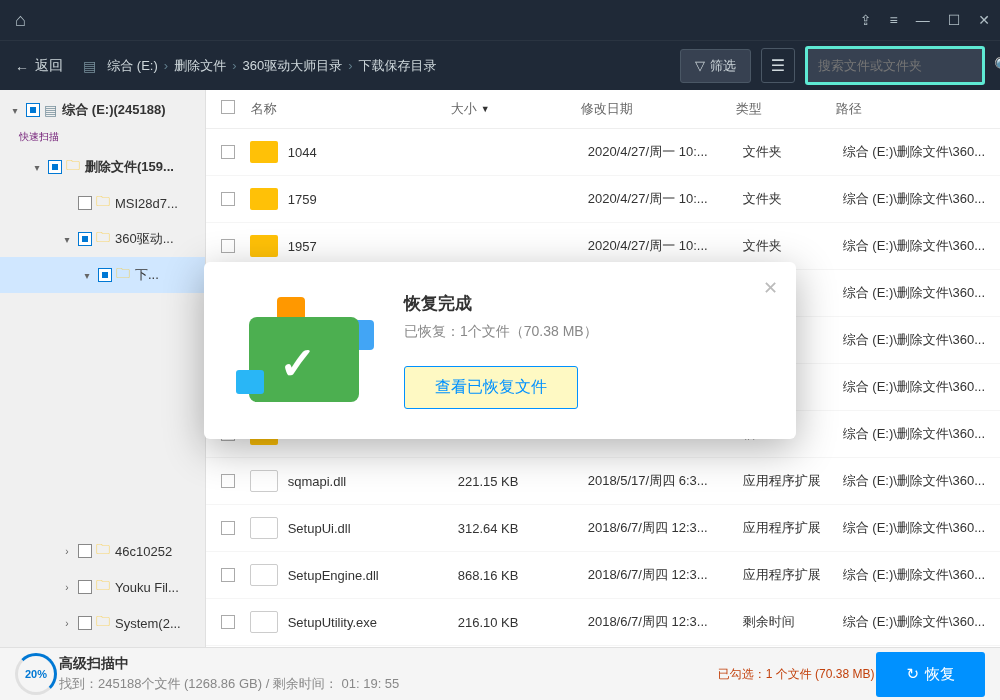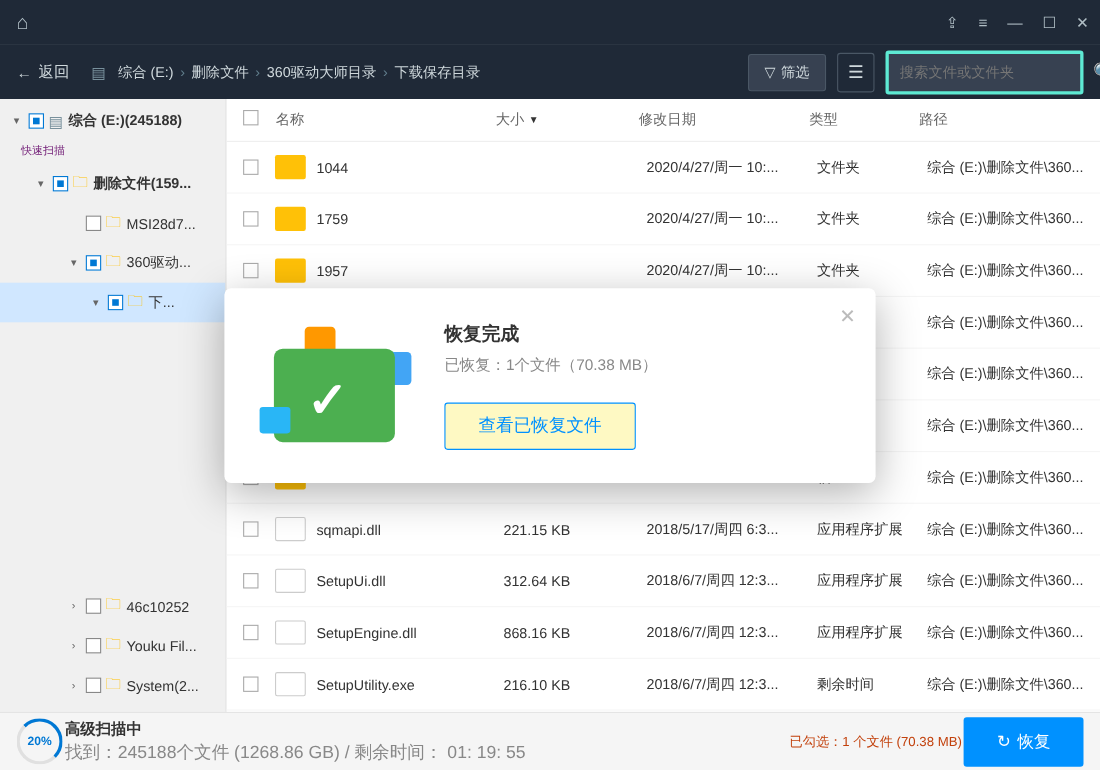--- a/index.html
+++ b/index.html
@@ -45,21 +45,21 @@
 .file-row .ficon.exe { background: #fff; border: 1px solid #ccc; }
 .file-row .name-col { width: 170px; white-space: nowrap; overflow: hidden; text-overflow: ellipsis; }
 .file-row .size-col { width: 130px; }
 .file-row .date-col { width: 155px; white-space: nowrap; overflow: hidden; text-overflow: ellipsis; }
 .file-row .type-col { width: 100px; }
 .file-row .path-col { flex: 1; white-space: nowrap; overflow: hidden; text-overflow: ellipsis; }
 .statusbar { height: 53px; background: #f5f5f5; border-top: 1px solid #e0e0e0; display: flex; align-items: center; padding: 0 15px; gap: 2px; }
 .progress-circle { width: 42px; height: 42px; border-radius: 50%; border: 3px solid #e0e0e0; border-top-color: #0078d4; border-right-color: #0078d4; position: relative; display: flex; align-items: center; justify-content: center; font-size: 11px; color: #0078d4; font-weight: bold; }
 .status-text { flex: 1; }
 .status-text .title { font-size: 14px; font-weight: bold; color: #333; }
-.status-text .detail { font-size: 16px; color: #888; margin-top: 2px; }
+.status-text .detail { font-size: 13px; color: #888; margin-top: 2px; }
 .selected-text { font-size: 12px; color: #c2410c; }
 .recover-btn { background: #0091ff; color: #fff; padding: 13px 30px; border-radius: 3px; cursor: pointer; font-size: 15px; display: flex; align-items: center; gap: 6px; }
 .modal-backdrop { position: absolute; inset: 0; display: flex; align-items: center; justify-content: center; pointer-events: none; }
 .modal { width: 592px; background: #fff; border-radius: 6px; box-shadow: 0 10px 40px rgba(0,0,0,0.3); padding: 30px 40px; display: flex; gap: 30px; position: relative; pointer-events: auto; }
 .modal .close { position: absolute; top: 15px; right: 18px; color: #bbb; cursor: pointer; font-size: 18px; }
 .modal-icon { width: 130px; height: 110px; position: relative; }
 .modal-folder { width: 110px; height: 85px; background: #4caf50; border-radius: 8px; position: absolute; bottom: 0; left: 5px; }
 .modal-check { position: absolute; left: 35px; top: 45px; color: #fff; font-size: 45px; font-weight: bold; }
 .modal-pic { width: 35px; height: 30px; background: #42a5f5; border-radius: 4px; position: absolute; top: 28px; right: 0; }
 .modal-doc { width: 28px; height: 28px; background: #ff9800; border-radius: 4px; position: absolute; top: 5px; left: 33px; }

